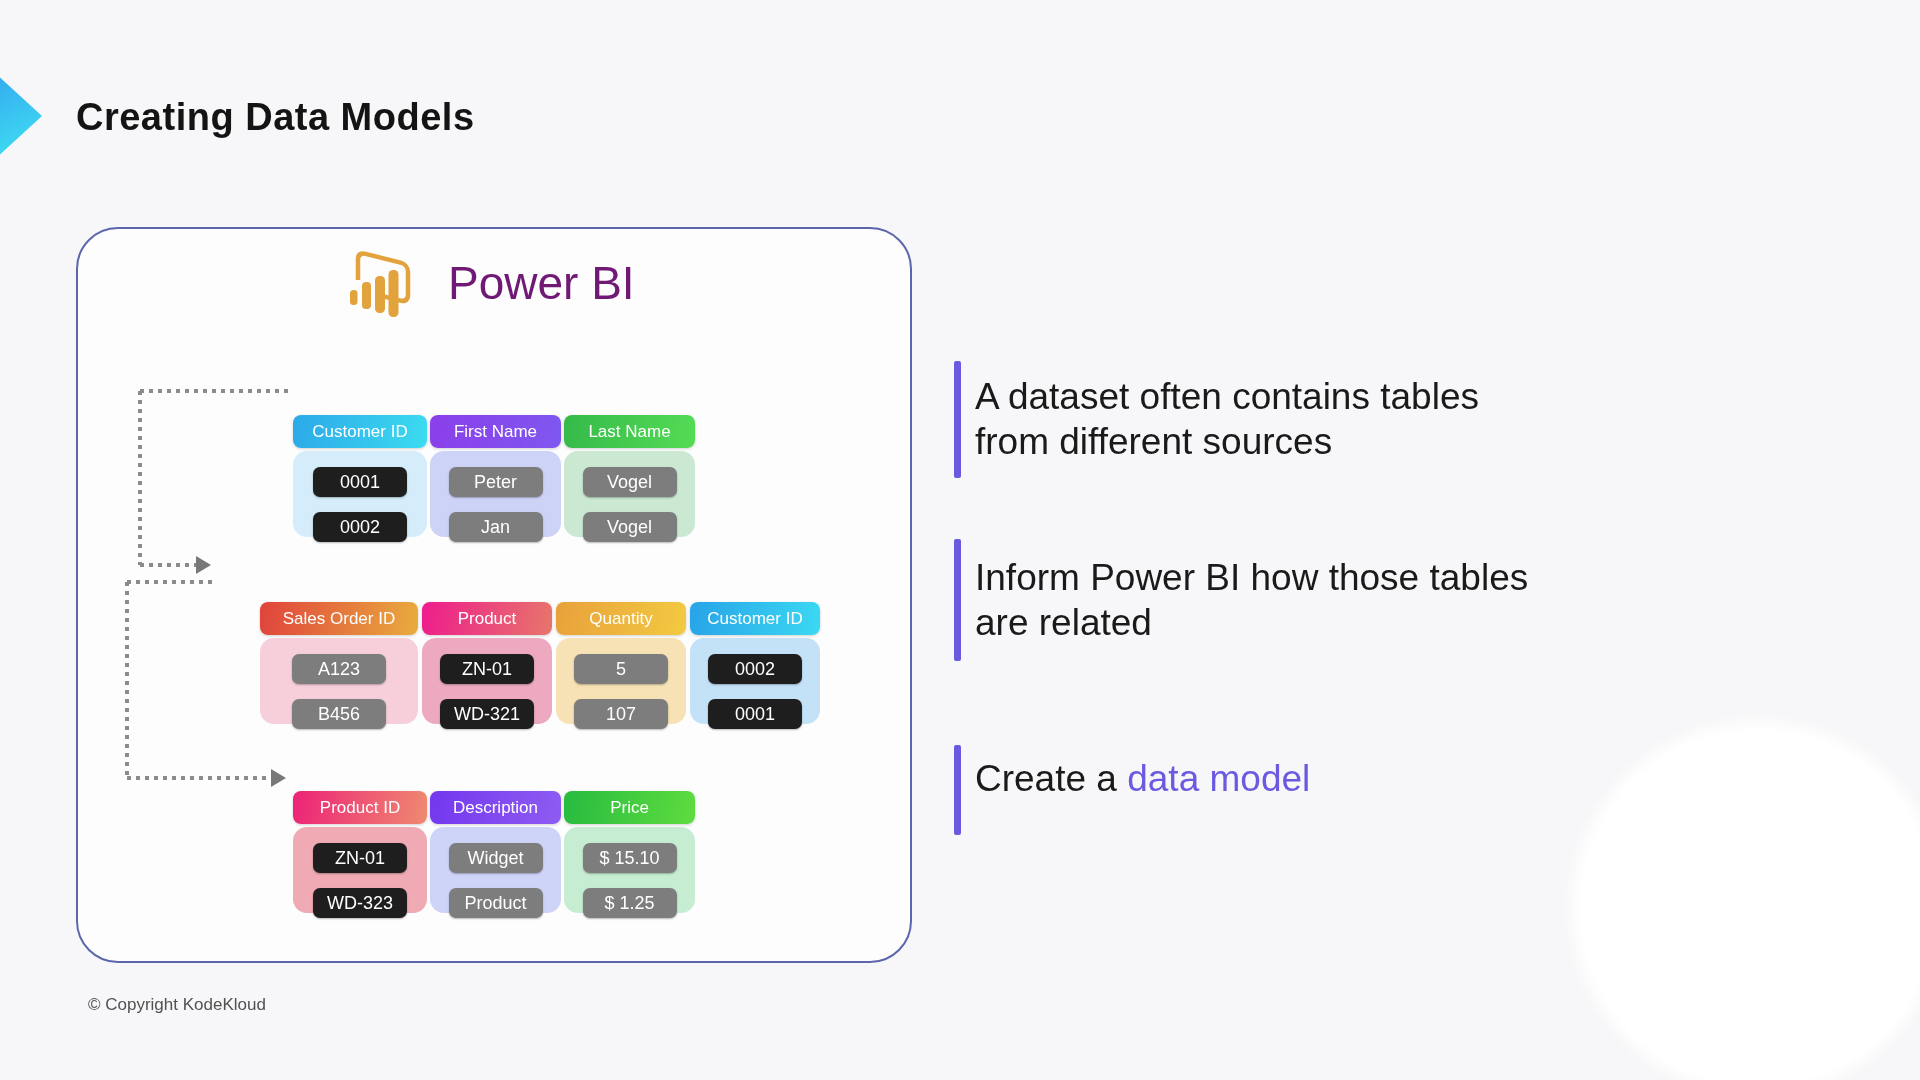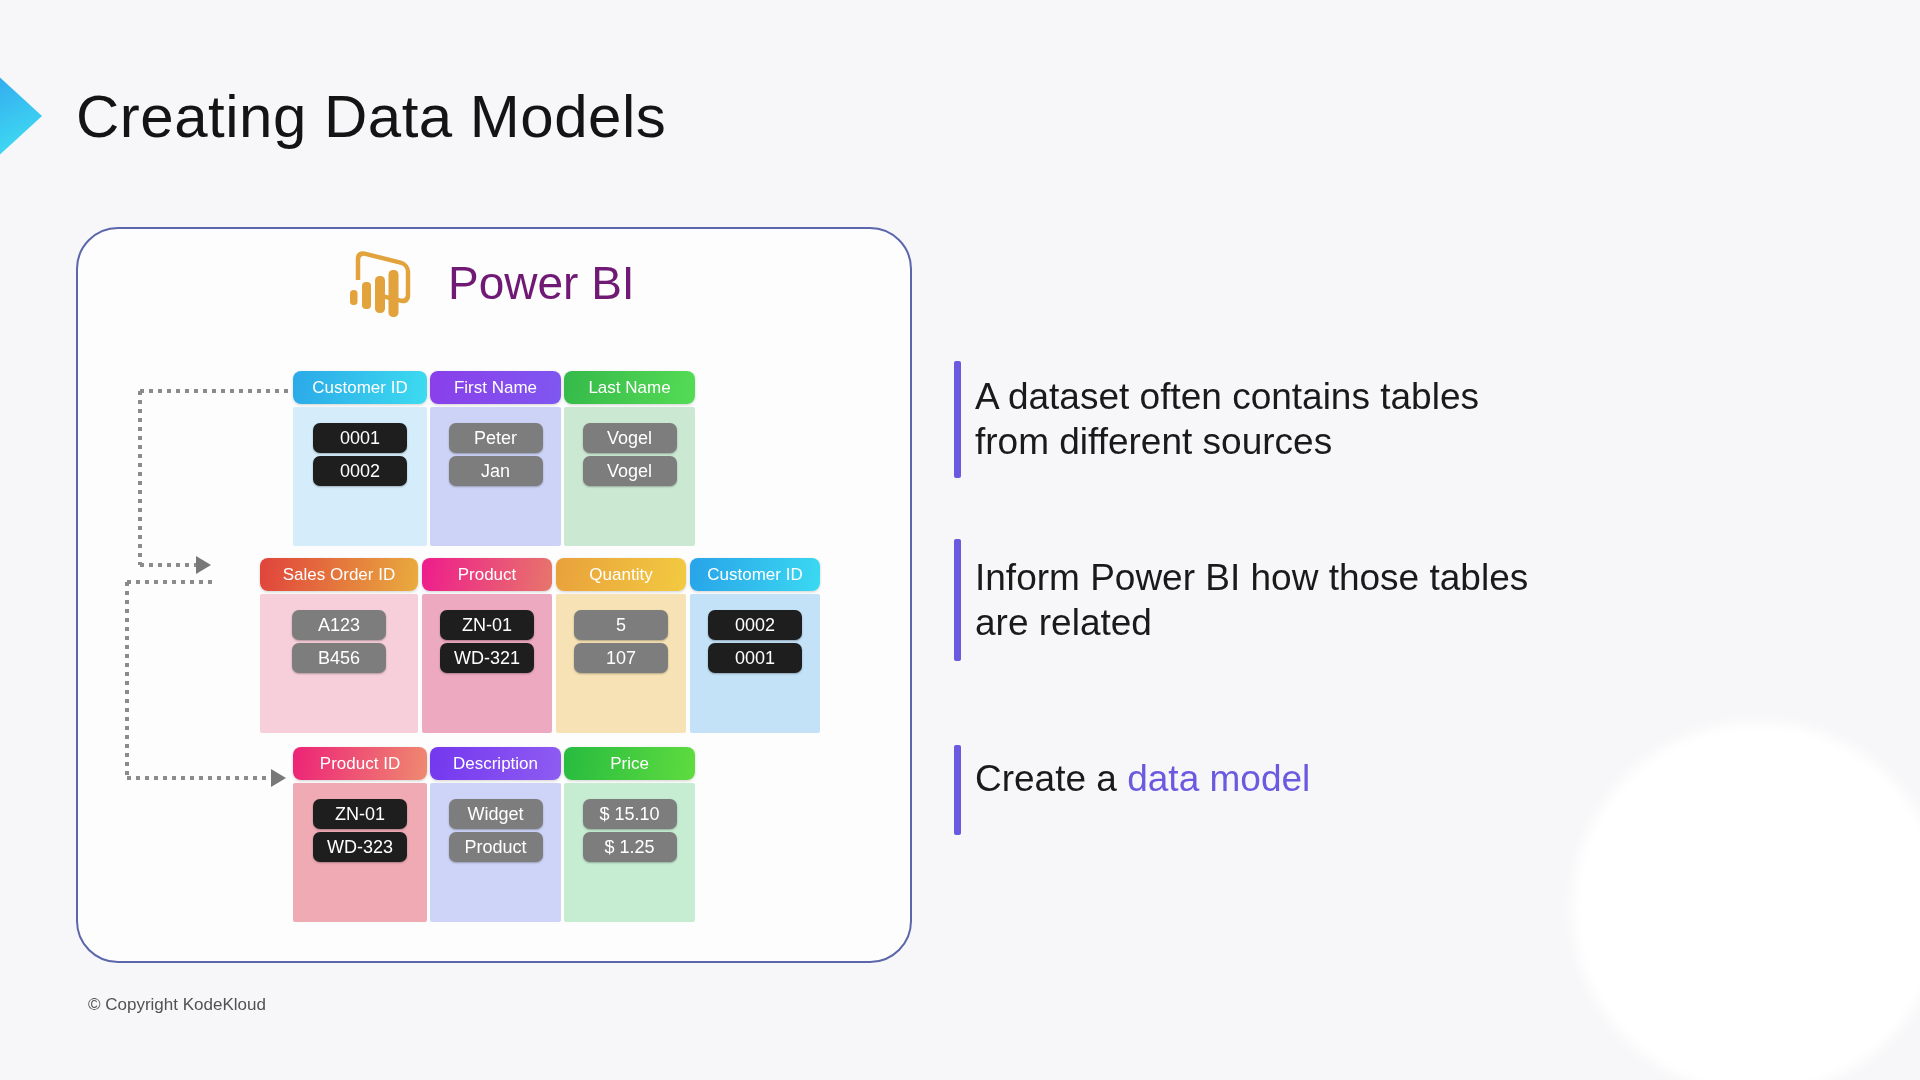--- a/index.html
+++ b/index.html
@@ -10,42 +10,42 @@
   }
   .abs{position:absolute;}
   
   .glow{
     left:1572px;top:722px;width:372px;height:372px;border-radius:50%;
     background:#ffffff;filter:blur(7px);
   }
   
   .title-arrow{left:-20px;top:55px;}
   .slide-title{
-    left:76px;top:82px;font-size:60px;font-weight:400;color:#141414;
+    left:76px;top:96px;font-size:38px;font-weight:700;color:#141414;
     letter-spacing:.5px;white-space:nowrap;
   }
   
   .model-box{
     left:76px;top:227px;width:832px;height:732px;
     border:2.5px solid #5b66ab;border-radius:42px;background:#fdfdfe;
   }
   
   .pbi-icon{left:342px;top:242px;}
   .pbi-text{left:448px;top:256px;font-size:46px;color:#701a75;white-space:nowrap;}
   
   .dtable{display:flex;}
-  .tcol{display:flex;flex-direction:column;}
+  .tcol{display:flex;flex-direction:column;margin-top:44px;}
   .tcol .thead{
     height:33px;line-height:33px;border-radius:8px;color:#ffffff;
     font-size:17px;text-align:center;box-shadow:0 1px 3px rgba(0,0,0,.18);
   }
   .tcol .tbody{
-    margin-top:3px;height:139px;border-radius:2px;
+    margin-top:3px;height:86px;border-radius:14px;
     display:flex;flex-direction:column;align-items:center;
-    padding-top:16px;box-sizing:border-box;gap:3px;
+    padding-top:16px;box-sizing:border-box;gap:15px;
   }
   .pill{
     width:94px;height:30px;line-height:30px;border-radius:7px;
     color:#ffffff;font-size:18px;text-align:center;
     box-shadow:0 1px 2px rgba(0,0,0,.28);
   }
   .pill.dark{background:#1e1e1e;}
   .pill.gray{background:#7d7d7d;}
   
   .dot-h{height:4px;background:repeating-linear-gradient(to right,#8b8b8b 0 4px,transparent 4px 9px);}

